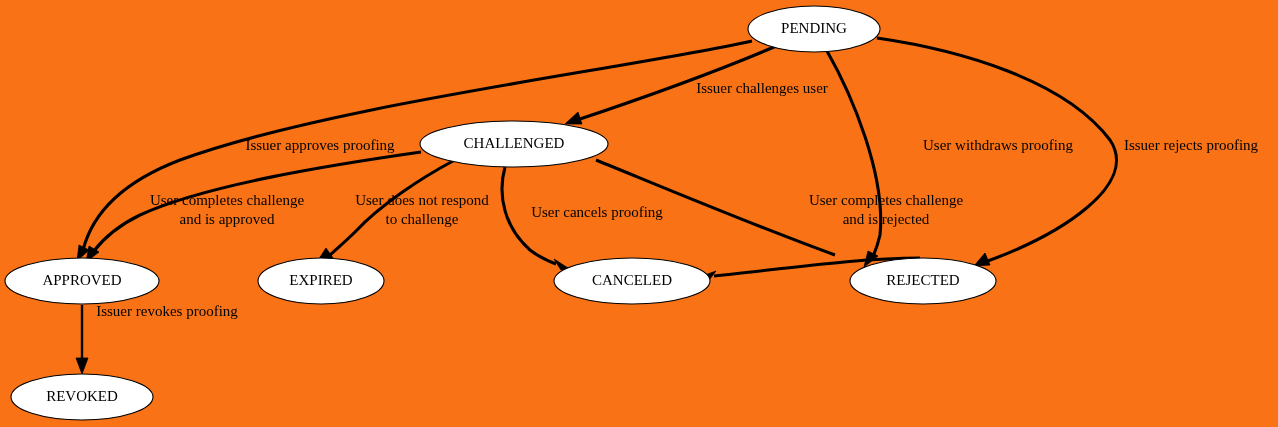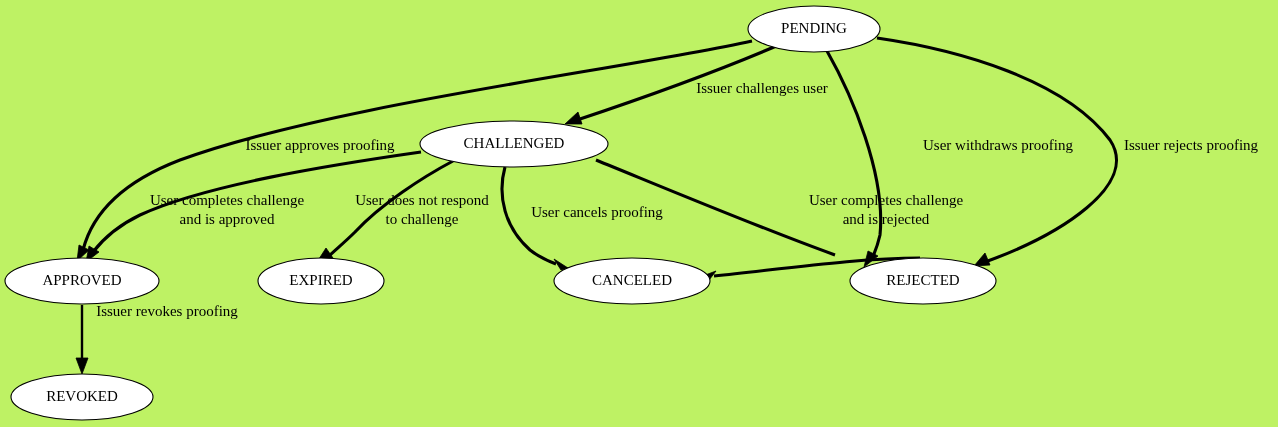--- a/index.html
+++ b/index.html
@@ -7,21 +7,21 @@
     padding: 0;
     background: #ffffff;
   }
   body {
     font-family: "Liberation Serif", "DejaVu Serif", serif;
   }
   #diagram-root {
     position: relative;
     width: 1278px;
     height: 427px;
-    background: #bef264;
+    background: #f97316;
     overflow: hidden;
   }
   svg#graph {
     position: absolute;
     top: 0;
     left: 0;
     width: 1278px;
     height: 427px;
   }
   .node-ellipse {

